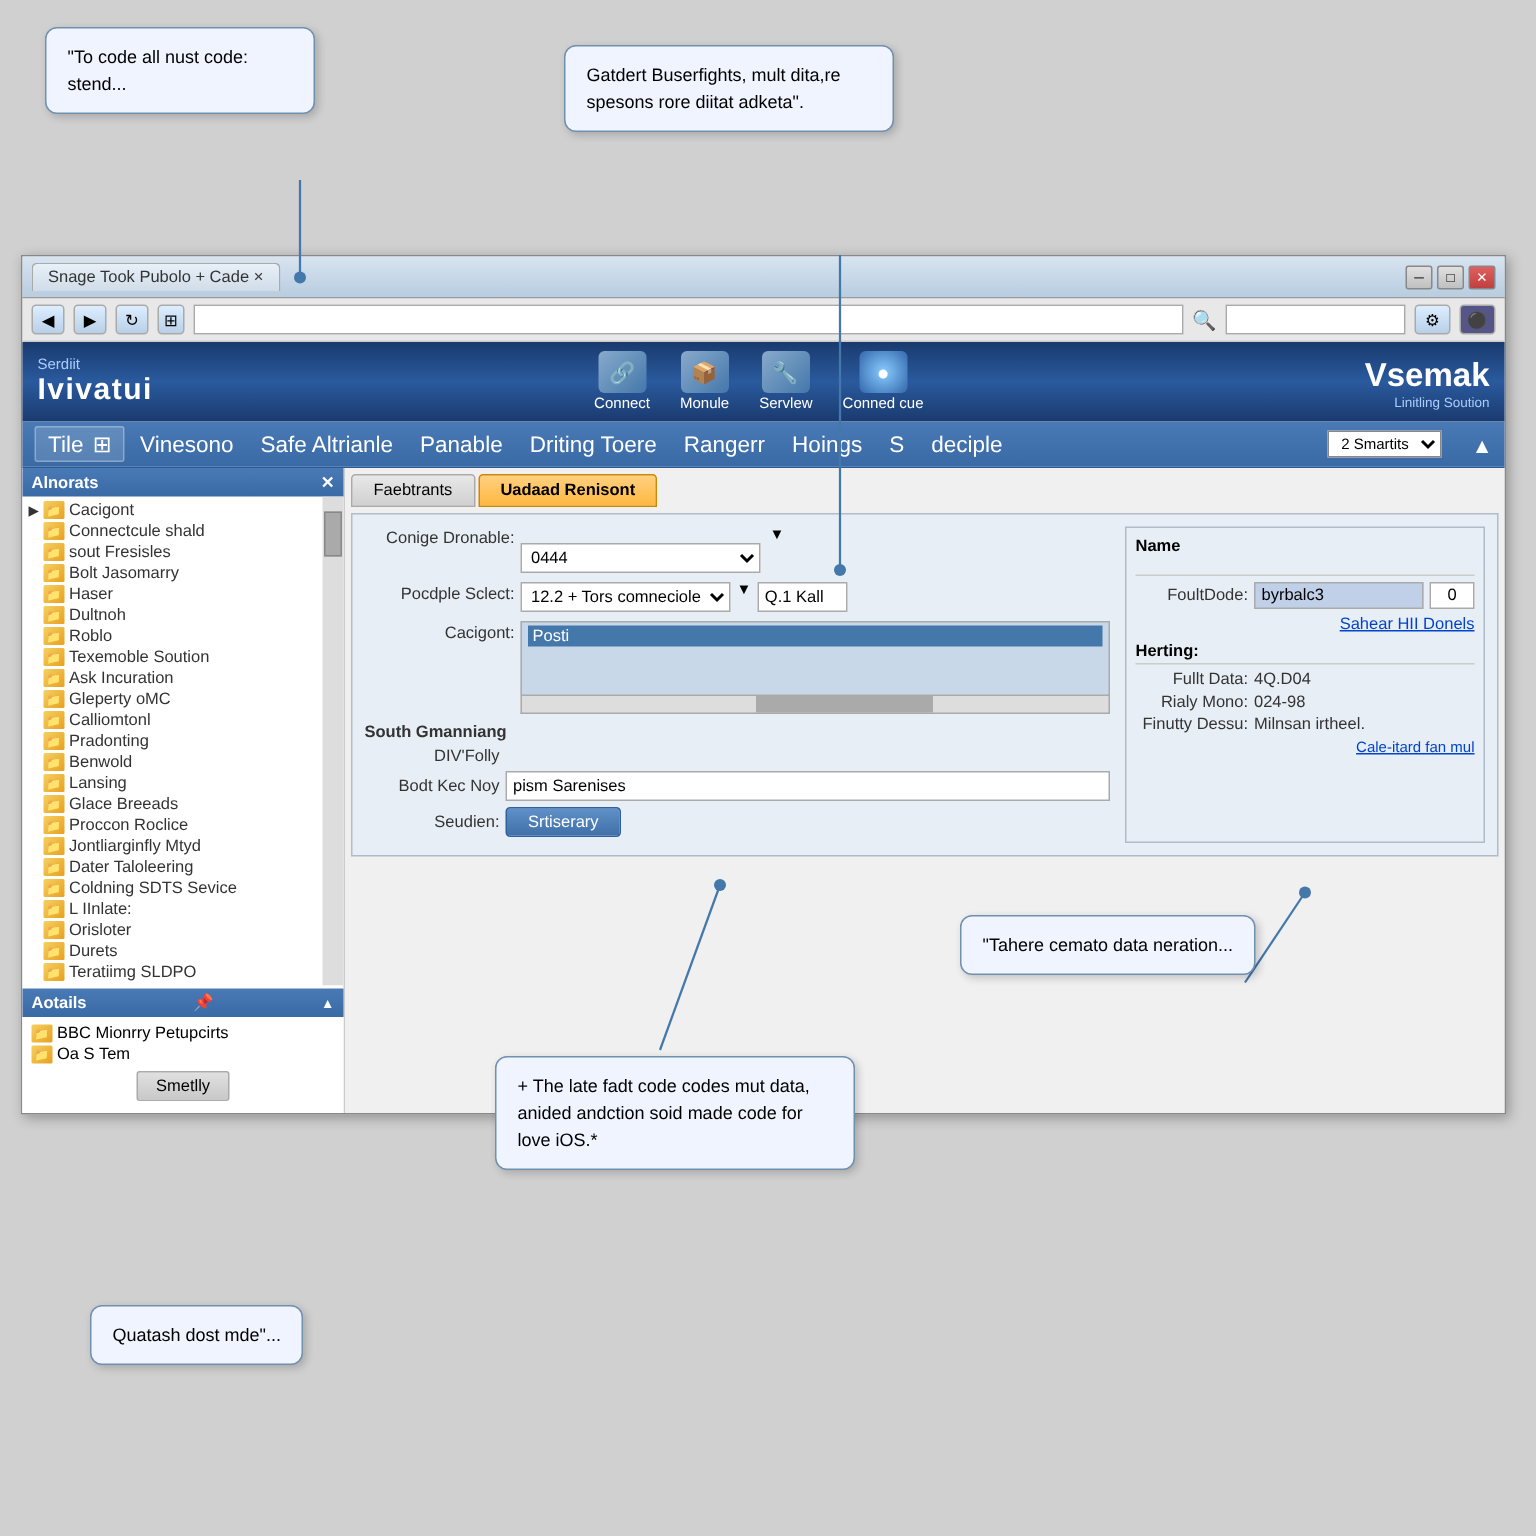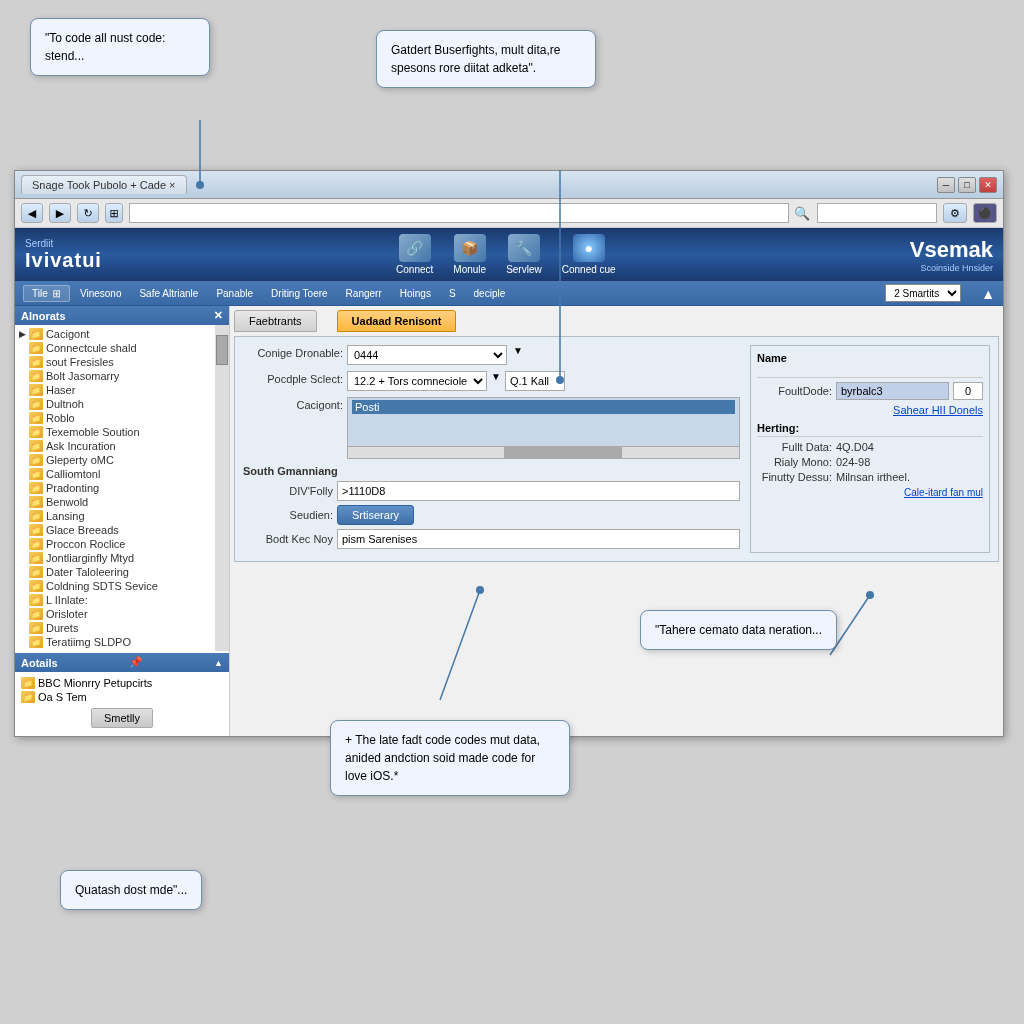--- a/index.html
+++ b/index.html
@@ -170,21 +170,21 @@
       background: linear-gradient(to bottom, #4a7ab5, #3a6aa5);
       padding: 3px 8px;
       display: flex;
       align-items: center;
       gap: 2px;
       border-bottom: 1px solid #2a5a95;
     }
     .menu-item {
       color: white;
       padding: 2px 8px;
-      font-size: 10px;
+      font-size: 15px;
       cursor: pointer;
       border-radius: 2px;
     }
     .menu-item.active {
       background: rgba(255,255,255,0.15);
       border: 1px solid rgba(255,255,255,0.3);
     }
     .menu-right {
       margin-left: auto;
       display: flex;
@@ -293,21 +293,21 @@
     
     .right-panel {
       flex: 1;
       display: flex;
       flex-direction: column;
       padding: 4px;
       gap: 4px;
     }
     .tabs-row {
       display: flex;
-      gap: 20px;
+      gap: 2px;
     }
     .tab-btn {
       padding: 4px 14px;
       font-size: 11px;
       border: 1px solid #aaa;
       background: linear-gradient(to bottom, #e8e8e8, #d0d0d0);
       cursor: pointer;
       border-radius: 3px 3px 0 0;
     }
     .tab-btn.active {
@@ -511,21 +511,21 @@
       top: 18px;
       left: 30px;
       max-width: 180px;
     }
     .tooltip-bubble.top-center {
       top: 30px;
       left: 376px;
       max-width: 220px;
     }
     .tooltip-bubble.bottom-center {
-      top: 720px;
+      top: 704px;
       left: 330px;
       max-width: 240px;
     }
     .tooltip-bubble.bottom-right {
       top: 610px;
       left: 640px;
       max-width: 200px;
     }
 
     svg.connector-lines {
@@ -625,21 +625,21 @@
         <div class="nav-icon-graphic">🔧</div>
         <span>Servlew</span>
       </div>
       <div class="nav-icon-item">
         <div class="nav-icon-graphic" style="background:radial-gradient(circle,#88ccff,#3366aa);">●</div>
         <span>Conned cue</span>
       </div>
     </div>
     <div class="brand-right">
       <span class="brand-name">Vsemak</span>
-      <span class="brand-sub">Scoinside Hnsider</span>
+      <span class="brand-sub">Linitling Soution</span>
     </div>
   </div>
 
   <div class="menu-bar">
     <div class="menu-item active">
       <span>Tile</span>
       <span style="margin-left:2px;">⊞</span>
     </div>
     <div class="menu-item">Vinesono</div>
     <div class="menu-item">Safe Altrianle</div>
@@ -786,21 +786,21 @@
       <div class="tabs-row">
         <button class="tab-btn">Faebtrants</button>
         <button class="tab-btn active">Uadaad Renisont</button>
       </div>
 
       <div class="form-panel">
         <div class="form-left">
 
           <div class="form-row">
             <label class="form-label">Conige Dronable:</label>
-            <select class="form-select" style="min-width:160px;">
+            <select class="form-select" style="min-width:160px;margin-top:11px;">
               <option>0444</option>
             </select>
             <span style="font-size:10px; margin-left:2px;">▼</span>
           </div>
 
           <div class="form-row">
             <label class="form-label">Pocdple Sclect:</label>
             <select class="form-select" style="min-width:130px;">
               <option>12.2 + Tors comneciole</option>
             </select>
@@ -817,29 +817,28 @@
               <div style="height:12px; background:#ddd; border:1px solid #aaa; border-top:none; position:relative;">
                 <div style="position:absolute; left:40%; width:30%; height:100%; background:#aaa;"></div>
               </div>
             </div>
           </div>
 
           <div class="south-section">
             <div class="south-title">South Gmanniang</div>
             <div class="south-row">
               <label class="south-label">DIV'Folly</label>
-              <input class="south-input" type="text" value="&gt;1110D8" style="">
+            </div>
+            <div class="south-row">
+              <label class="south-label">Bodt Kec Noy</label>
+              <input class="south-input" type="text" value="pism Sarenises" style="">
             </div>
             <div class="south-row">
               <label class="south-label">Seudien:</label>
               <button class="submit-btn">Srtiserary</button>
-            </div>
-            <div class="south-row">
-              <label class="south-label">Bodt Kec Noy</label>
-              <input class="south-input" type="text" value="pism Sarenises" style="">
             </div>
           </div>
         </div>
 
         <div class="name-panel form-right">
           <div class="name-section-title">Name</div>
           <div class="name-row">
             <span class="name-label">FoultDode:</span>
             <div class="name-value">byrbalc3</div>
             <div class="name-value-num">0</div>

